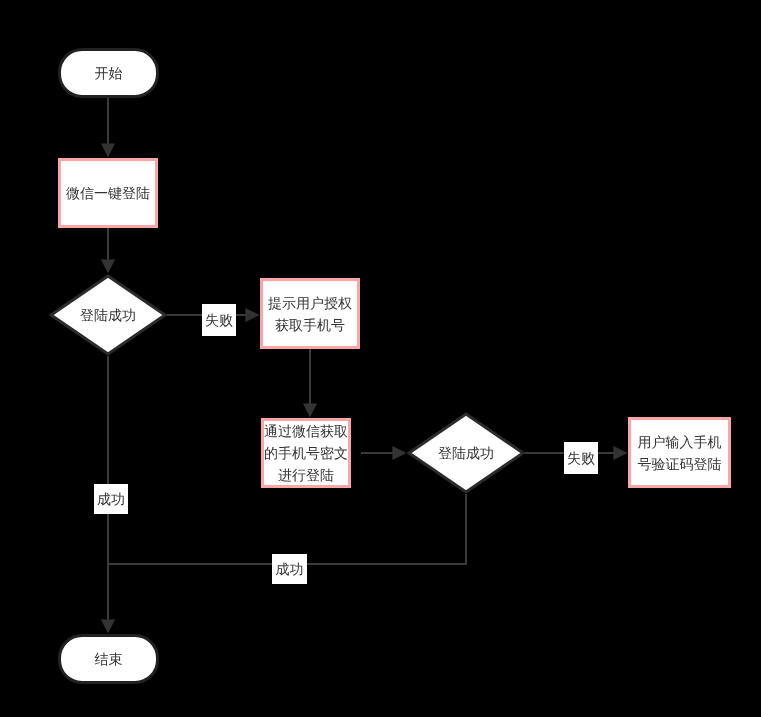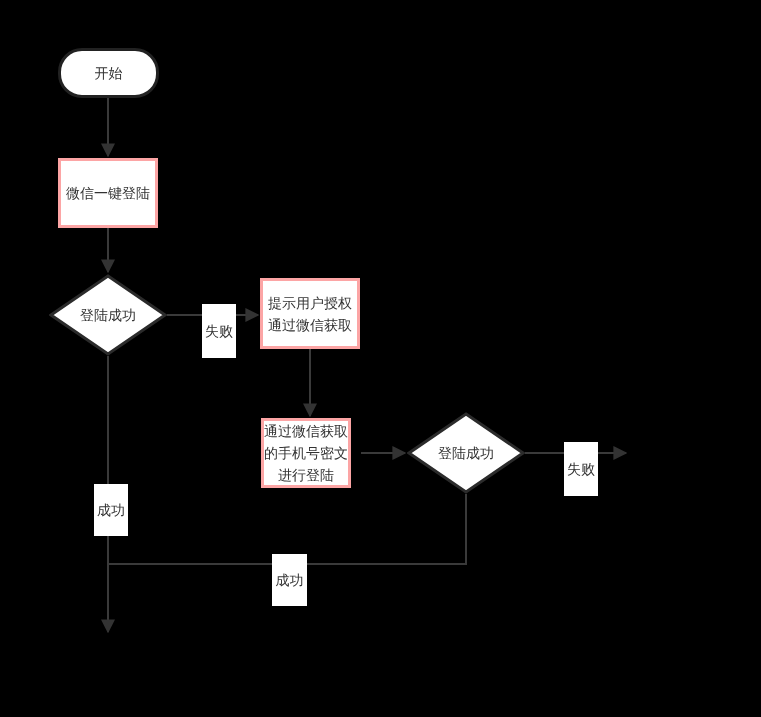--- a/index.html
+++ b/index.html
@@ -56,21 +56,21 @@
   .decision .diamond-label {
     position: relative;
     z-index: 1;
   }
   .edge-label {
     position: absolute;
     background: #ffffff;
     color: #333333;
     font-size: 14px;
     line-height: 20px;
-    padding: 16px 2px;
+    padding: 5px 2px;
     display: flex;
     align-items: center;
     justify-content: center;
     z-index: 2;
   }
 </style>
 </head>
 <body>
 
 <div class="canvas">
@@ -101,37 +101,44 @@
 
   <div class="node decision" style="left:49px; top:274px; width:118px; height:82px;">
     <svg width="118" height="82" viewBox="0 0 118 82">
       <polygon points="59,2 116,41 59,80 2,41" fill="#ffffff" stroke="#2b2b2b" stroke-width="3"></polygon>
     </svg>
     <span class="diamond-label">登陆成功</span>
   </div>
 
   <div class="node process" style="left:260px; top:278px; width:100px; height:71px;">
     <span>提示用户授权
-通过微信获取</span>
+获取手机号</span>
   </div>
 
   <div class="node process" style="left:261px; top:418px; width:90px; height:70px;">
     <span>通过微信获取
 的手机号密文
 进行登陆</span>
   </div>
 
   <div class="node decision" style="left:407px; top:412px; width:118px; height:82px;">
     <svg width="118" height="82" viewBox="0 0 118 82">
       <polygon points="59,2 116,41 59,80 2,41" fill="#ffffff" stroke="#2b2b2b" stroke-width="3"></polygon>
     </svg>
     <span class="diamond-label">登陆成功</span>
   </div>
 
+  <div class="node process" style="left:628px; top:417px; width:103px; height:71px;">
+    <span>用户输入手机
+号验证码登陆</span>
+  </div>
 
+  <div class="node terminal" style="left:58px; top:634px; width:101px; height:50px;">
+    <span>结束</span>
+  </div>
 
   <div class="edge-label" style="left:202px; top:304px; width:30px; height:22px;">失败</div>
 
   <div class="edge-label" style="left:564px; top:442px; width:30px; height:22px;">失败</div>
 
   <div class="edge-label" style="left:94px; top:484px; width:30px; height:20px;">成功</div>
 
   <div class="edge-label" style="left:272px; top:554px; width:31px; height:20px;">成功</div>
 
 </div>

